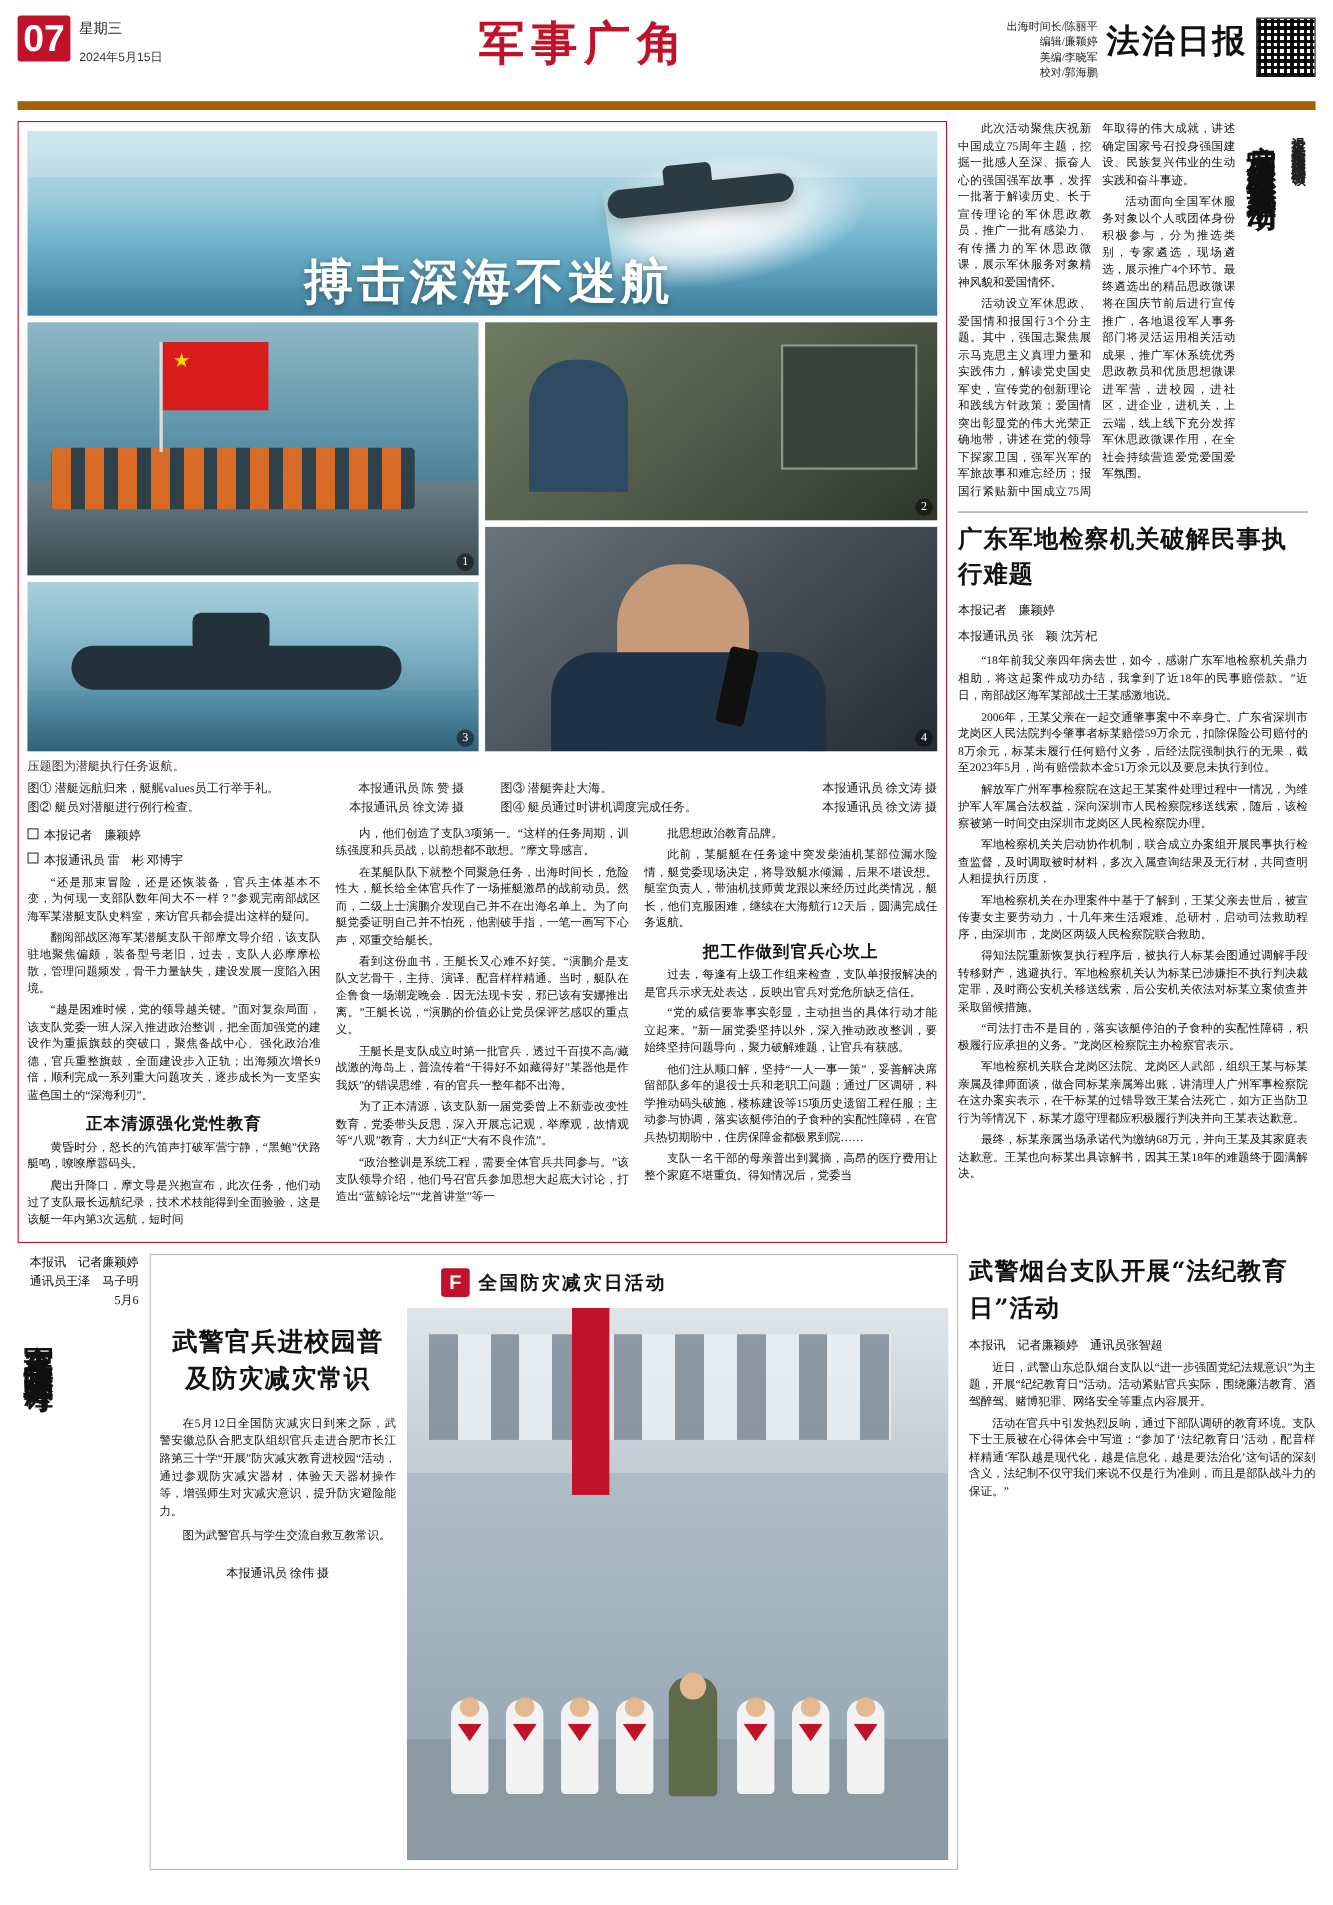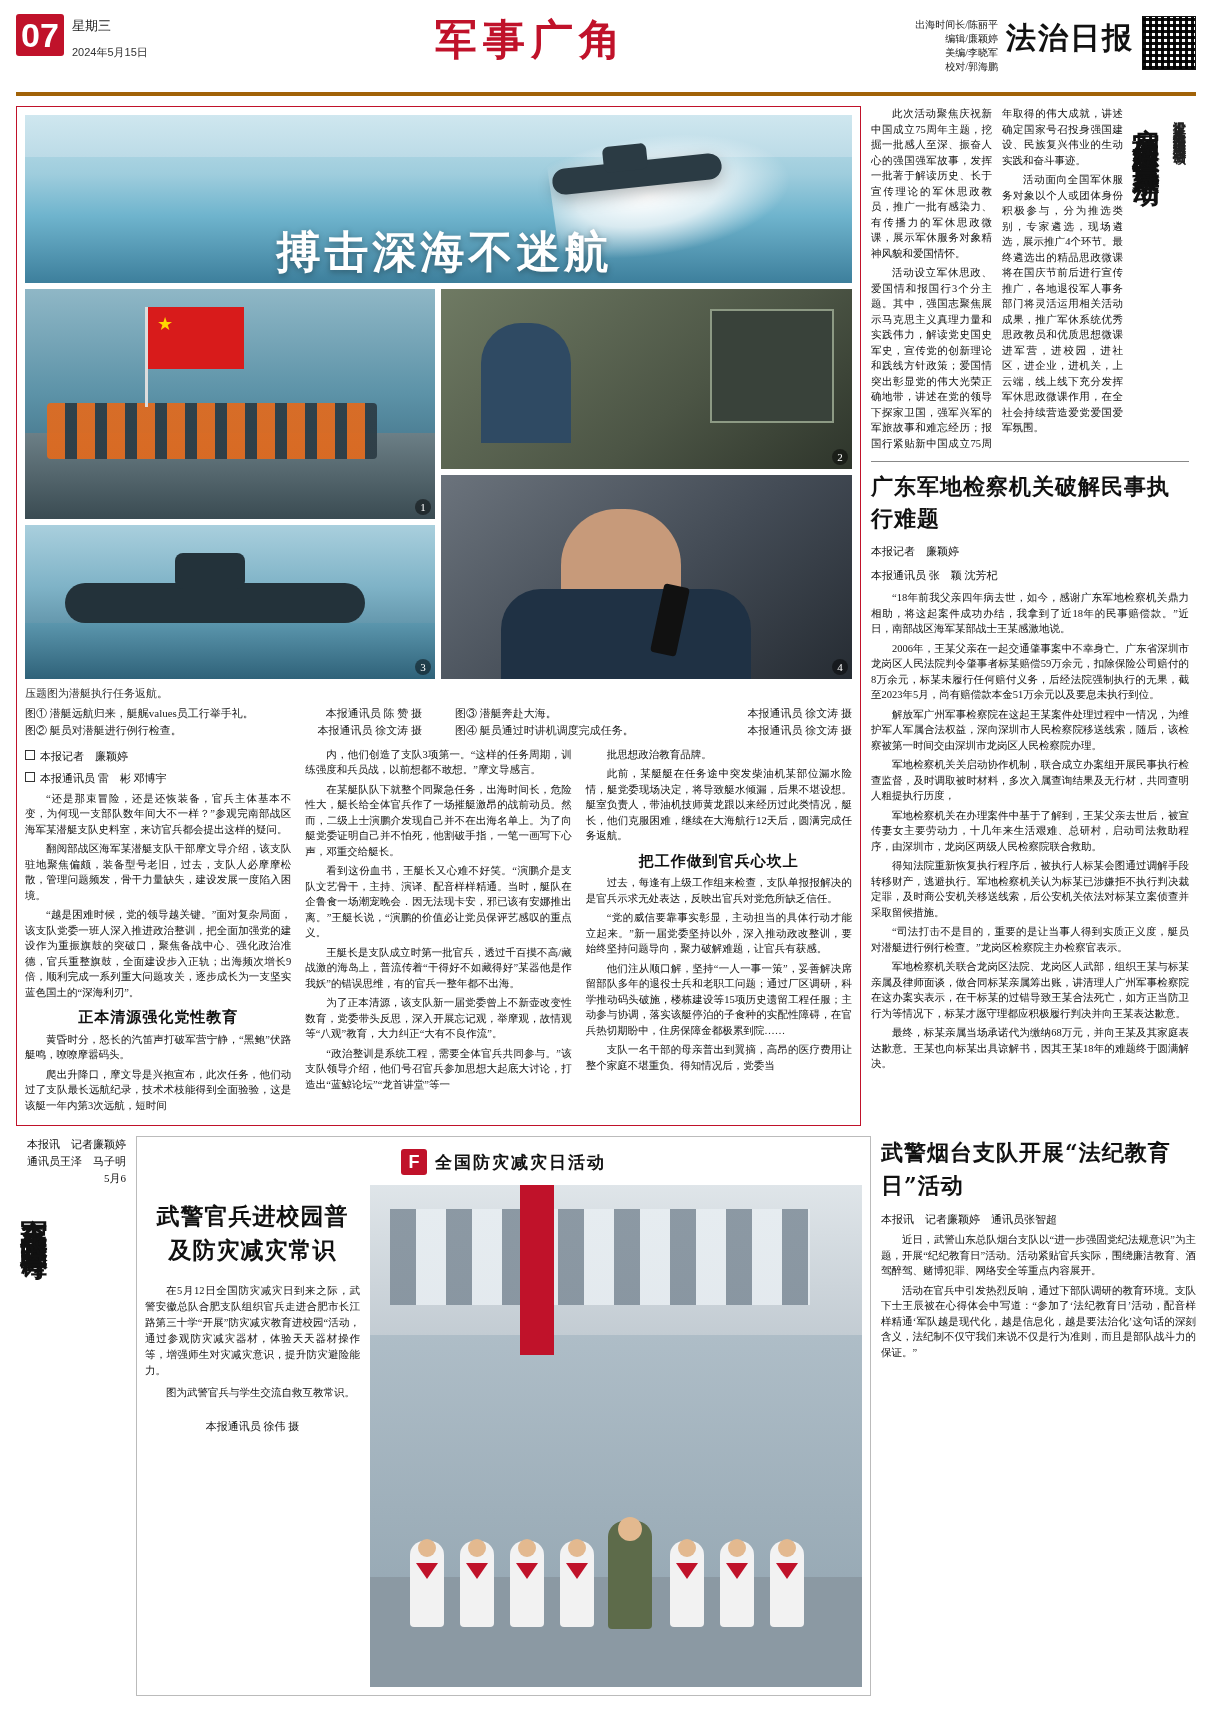--- a/index.html
+++ b/index.html
@@ -7,21 +7,21 @@
     width:1212px;height:1732px;
     background:#ffffff;
     font-family:"Liberation Serif", serif;
     color:#111;
     position:relative;
     overflow:hidden;
   }
   .page{position:relative;width:1212px;height:1732px;box-sizing:border-box;padding:14px 16px 10px 16px;}
 
   
-  .masthead{display:flex;align-items:flex-start;height:74px;border-bottom:4px solid #a16207;padding-bottom:4px;}
+  .masthead{display:flex;align-items:flex-start;height:74px;border-bottom:8px solid #a16207;padding-bottom:4px;}
   .mh-left{display:flex;align-items:flex-start;gap:8px;width:180px;}
   .pagenum{
     background:#c0122a;color:#fff;font-family:"Liberation Sans",sans-serif;
     font-weight:bold;font-size:34px;line-height:42px;width:48px;text-align:center;border-radius:3px;
   }
   .mh-left-txt{font-family:"Liberation Sans",sans-serif;font-size:12px;line-height:16px;color:#222;padding-top:4px;}
   .mh-left-txt .wd{font-size:13px;}
   .mh-left-txt .dt{font-size:11px;color:#333;margin-top:10px;}
   .mh-center{flex:1;text-align:center;}
   .mh-center .title{
@@ -328,21 +328,21 @@
         <div class="rbyline">
           <span class="sq"></span><span>本报通讯员 张　颖 沈芳杞</span>
         </div>
         <div class="rbody">
           <p>“18年前我父亲四年病去世，如今，感谢广东军地检察机关鼎力相助，将这起案件成功办结，我拿到了近18年的民事赔偿款。”近日，南部战区海军某部战士王某感激地说。</p>
           <p>2006年，王某父亲在一起交通肇事案中不幸身亡。广东省深圳市龙岗区人民法院判令肇事者标某赔偿59万余元，扣除保险公司赔付的8万余元，标某未履行任何赔付义务，后经法院强制执行的无果，截至2023年5月，尚有赔偿款本金51万余元以及要息未执行到位。</p>
           <p>解放军广州军事检察院在这起王某案件处理过程中一情况，为维护军人军属合法权益，深向深圳市人民检察院移送线索，随后，该检察被第一时间交由深圳市龙岗区人民检察院办理。</p>
           <p>军地检察机关关启动协作机制，联合成立办案组开展民事执行检查监督，及时调取被时材料，多次入属查询结果及无行材，共同查明人粗提执行历度，</p>
           <p>军地检察机关在办理案件中基于了解到，王某父亲去世后，被宣传妻女主要劳动力，十几年来生活艰难、总研村，启动司法救助程序，由深圳市，龙岗区两级人民检察院联合救助。</p>
           <p>得知法院重新恢复执行程序后，被执行人标某会图通过调解手段转移财产，逃避执行。军地检察机关认为标某已涉嫌拒不执行判决裁定罪，及时商公安机关移送线索，后公安机关依法对标某立案侦查并采取留候措施。</p>
-          <p>“司法打击不是目的，重要的是让当事人得到实质正义度，艇员对潜艇进行例行检查。”龙岗区检察院主办检察官表示。</p>
+          <p>“司法打击不是目的，落实该艇停泊的子食种的实配性障碍，积极履行应承担的义务。”龙岗区检察院主办检察官表示。</p>
           <p>军地检察机关联合龙岗区法院、龙岗区人武部，组织王某与标某亲属及律师面谈，做合同标某亲属筹出账，讲清理人广州军事检察院在这办案实表示，在干标某的过错导致王某合法死亡，如方正当防卫行为等情况下，标某才愿守理都应积极履行判决并向王某表达歉意。</p>
           <p>最终，标某亲属当场承诺代为缴纳68万元，并向王某及其家庭表达歉意。王某也向标某出具谅解书，因其王某18年的难题终于圆满解决。</p>
         </div>
       </div>
     </div>
   </div>
 
   <div class="bottom">
 
     <div class="b-left">

